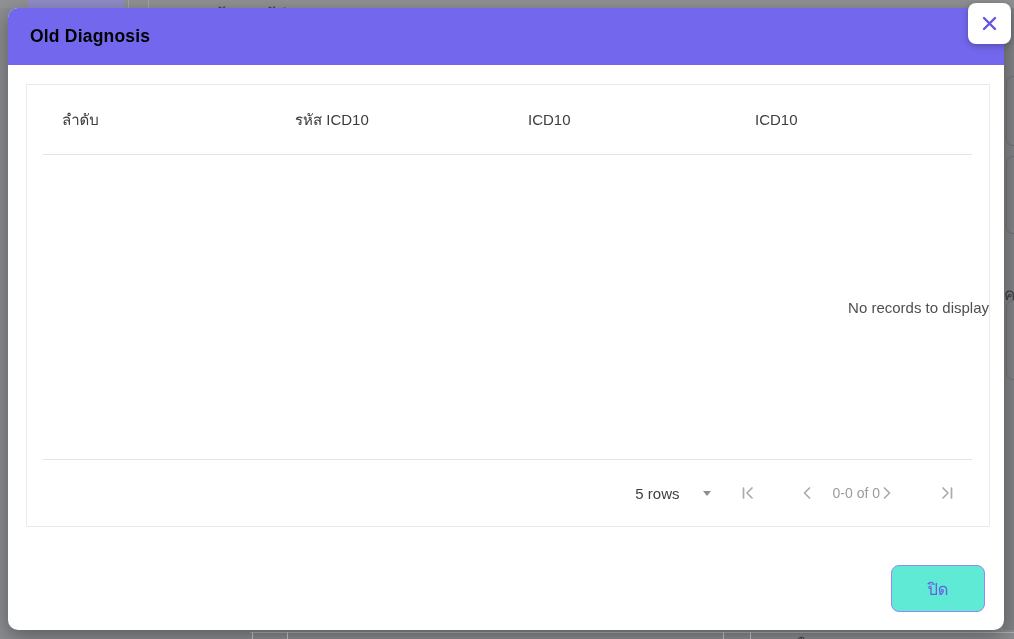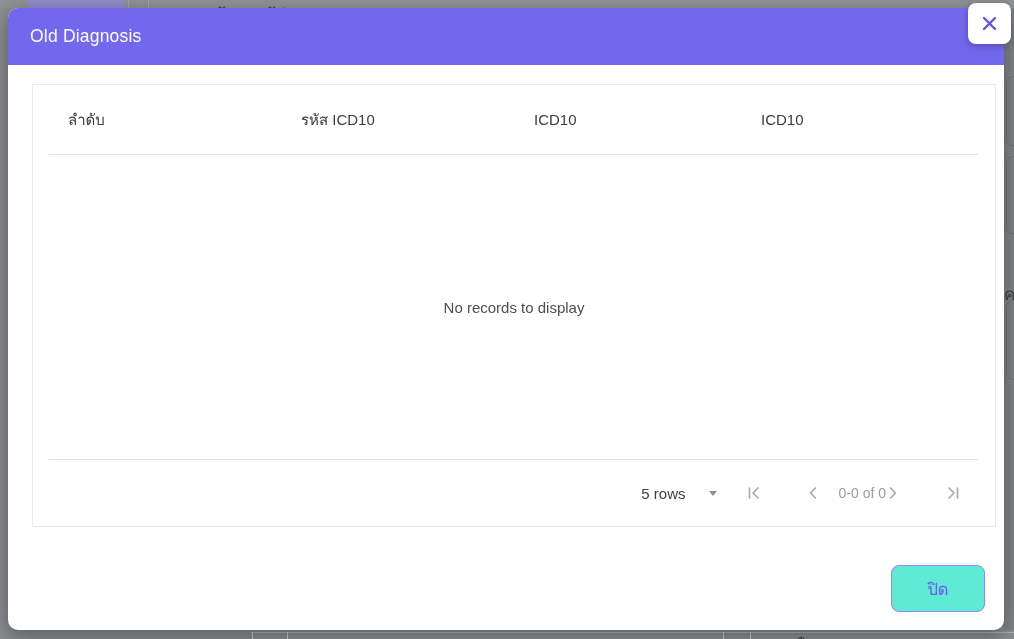--- a/index.html
+++ b/index.html
@@ -53,46 +53,46 @@
     position: absolute; left: 8px; top: 8px; width: 996px; height: 622px;
     background: #ffffff; border-radius: 10px;
     box-shadow: 0 6px 20px rgba(0,0,0,0.35);
   }
   .modal-header {
     height: 57px; background: #7368ED;
     border-radius: 10px 10px 0 0;
     display: flex; align-items: center; padding-left: 22px;
   }
   .modal-title {
-    color: #ffffff; font-size: 17.5px; font-weight: normal; letter-spacing: 0.2px;
+    color: #000000; font-size: 17.5px; font-weight: bold; letter-spacing: 0.2px;
   }
   .close-btn {
     position: absolute; top: -5px; right: -7px; width: 43px; height: 41px;
     background: #ffffff; border: none; border-radius: 8px;
     box-shadow: 0 2px 7px rgba(0,0,0,0.28);
     display: flex; align-items: center; justify-content: center; cursor: pointer;
   }
 
   
   .card {
-    position: absolute; left: 24px; top: 76px; width: 964px; height: 443px;
+    position: absolute; left: 18px; top: 76px; width: 964px; height: 443px;
     border: 1px solid #e9eaec; background: #ffffff;
     display: flex; flex-direction: column;
   }
   .thead {
     height: 69px; display: grid;
     grid-template-columns: 233px 233px 227px 1fr;
     align-items: center; flex: 0 0 auto;
   }
   .th {
     padding-left: 35px; font-size: 15px; color: #3d3d3d; white-space: nowrap;
   }
   .divider { flex: 0 0 auto; height: 1px; margin: 0 17px 0 16px; background: #e3e4e6; }
   .empty-area {
-    flex: 1 1 auto; display: flex; align-items: center; justify-content: center;
+    flex: 1 1 auto; display: flex; align-items: center; justify-content: flex-end;
   }
   .empty-msg { font-size: 15px; color: #4f4f4f; }
 
   
   .pagination {
     flex: 0 0 auto; height: 66px;
     display: flex; align-items: center; justify-content: flex-end;
     padding-right: 33px;
   }
   .rows-select {

